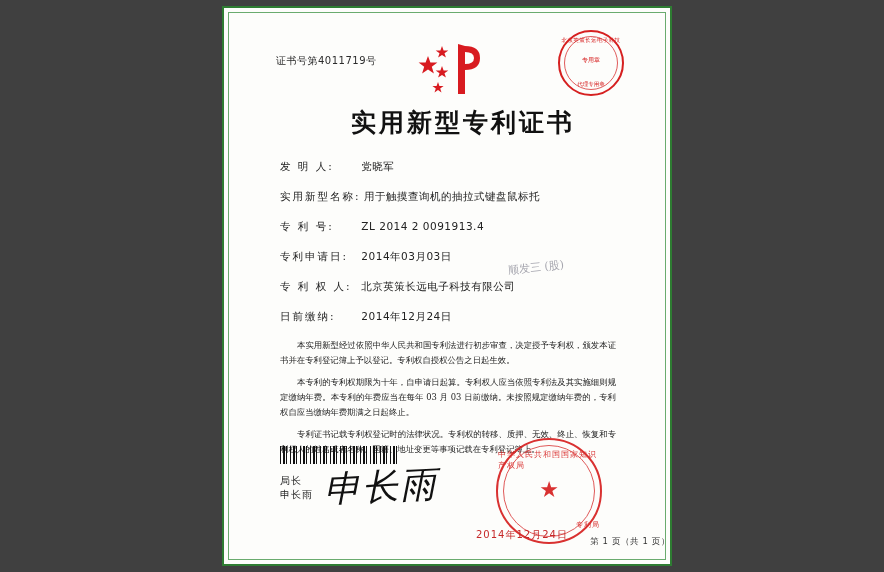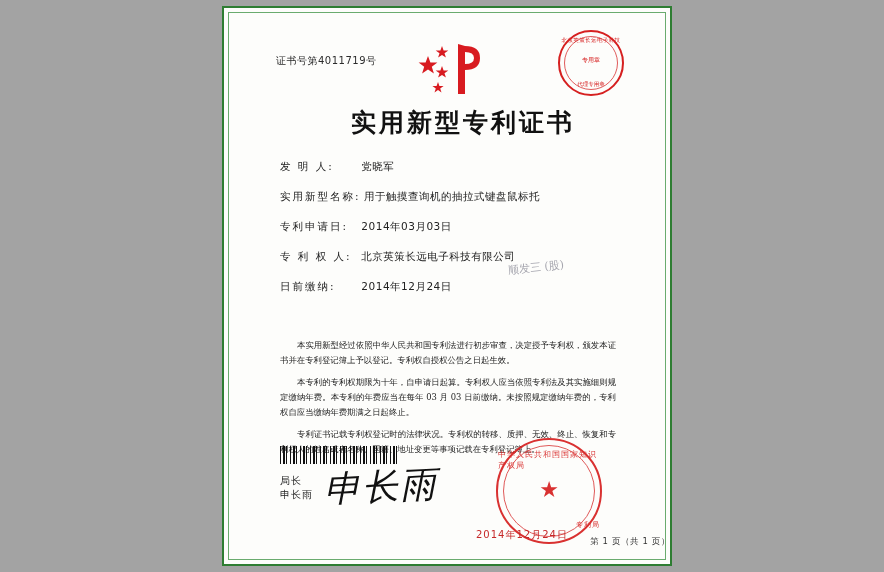--- a/index.html
+++ b/index.html
@@ -10,21 +10,21 @@
   body {
     width: 884px;
     height: 572px;
     overflow: hidden;
     font-family: "DejaVu Sans", sans-serif;
   }
   .page {
     position: relative;
     width: 884px;
     height: 572px;
-    background: #a3a3a3;
+    background: #404040;
   }
   
   .sheet {
     position: absolute;
     left: 222px;
     top: 6px;
     width: 450px;
     height: 560px;
     background: #fdfdfb;
     border: 2px solid #2e7d32;
@@ -292,20 +292,24 @@
     <div class="fields">
       <div class="field">
         <span class="lbl">发 明 人:</span>
         <span class="val">党晓军</span>
       </div>
       <div class="field">
         <span class="lbl">实用新型名称:</span>
         <span class="val">用于触摸查询机的抽拉式键盘鼠标托</span>
       </div>
       <div class="field">
+        <span class="lbl">专 利 号:</span>
+        <span class="val">ZL 2014 2 0091913.4</span>
+      </div>
+      <div class="field">
         <span class="lbl">专利申请日:</span>
         <span class="val">2014年03月03日</span>
       </div>
       <div class="field">
         <span class="lbl">专 利 权 人:</span>
         <span class="val">北京英策长远电子科技有限公司</span>
       </div>
       <div class="field">
         <span class="lbl">日前缴纳:</span>
         <span class="val">2014年12月24日</span>

